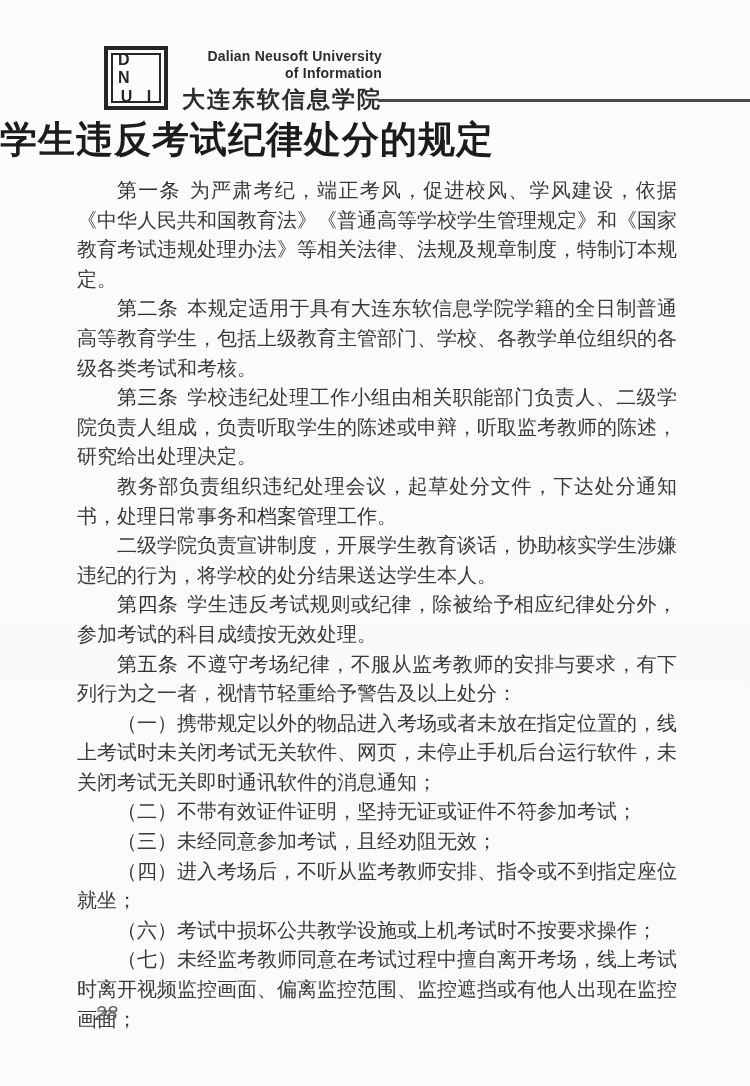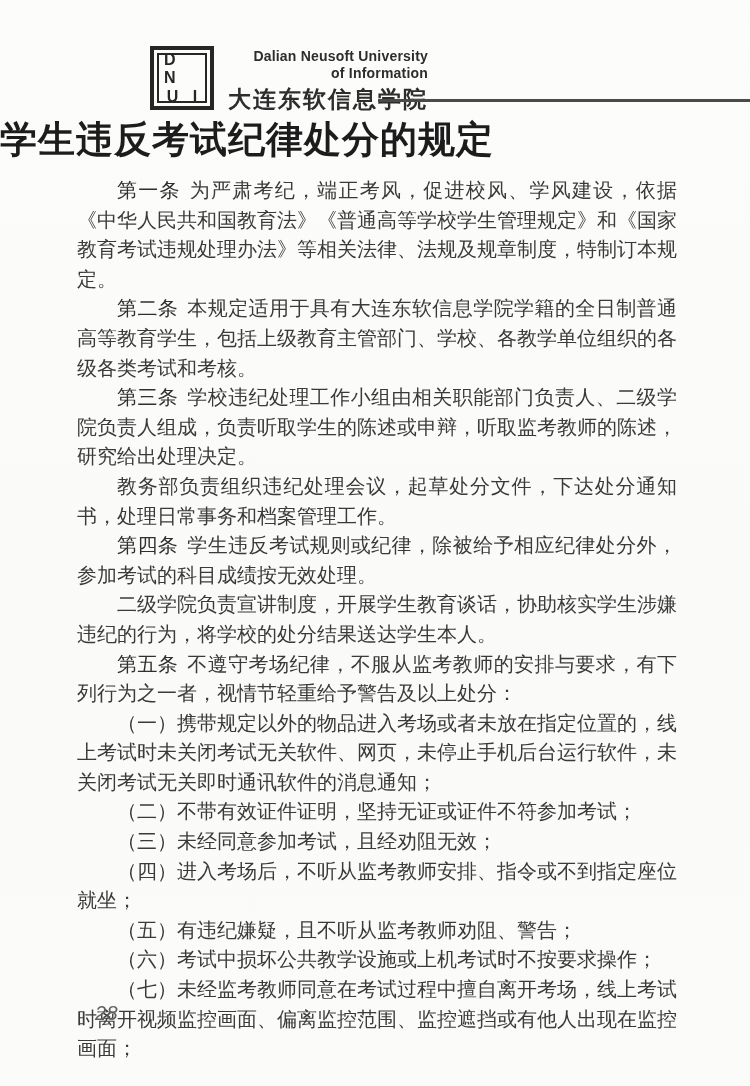--- a/index.html
+++ b/index.html
@@ -14,21 +14,21 @@
   html,body{width:750px;background:var(--background);}
   body{font-family:"Liberation Sans","DejaVu Sans",sans-serif;}
   .page{
     position:relative;
     width:750px;height:1086px;
     background:linear-gradient(180deg,#fcfcfb 0%,#fafaf9 60%,#fbfbfa 100%);
     overflow:hidden;
     color:var(--text);
   }
   
-  .header{position:absolute;top:46px;left:104px;display:flex;align-items:flex-start;margin-left:46px;}
+  .header{position:absolute;top:46px;left:104px;display:flex;align-items:flex-start;}
   .logo-box{
     width:64px;height:64px;
     border:4px solid var(--ink);
     padding:3px;flex:0 0 auto;
   }
   .logo-inner{
     width:100%;height:100%;
     border:2px solid var(--ink);
     display:flex;flex-direction:column;align-items:center;justify-content:center;
     gap:1px;
@@ -92,35 +92,34 @@
 
   <div class="doc-body">
   <p class="para"><span class="lead">第一条</span><span>为严肃考纪，端正考风，促进校风、学风建设，依据《中华人民共和国教育法》《普通高等学校学生管理规定》和《国家教育考试违规处理办法》等相关法律、法规及规章制度，特制订本规定。</span></p>
 
   <p class="para"><span class="lead">第二条</span><span>本规定适用于具有大连东软信息学院学籍的全日制普通高等教育学生，包括上级教育主管部门、学校、各教学单位组织的各级各类考试和考核。</span></p>
 
   <p class="para"><span class="lead">第三条</span><span>学校违纪处理工作小组由相关职能部门负责人、二级学院负责人组成，负责听取学生的陈述或申辩，听取监考教师的陈述，研究给出处理决定。</span></p>
 
   <p class="para"><span>教务部负责组织违纪处理会议，起草处分文件，下达处分通知书，处理日常事务和档案管理工作。</span></p>
 
+  <p class="para"><span>二级学院负责宣讲制度，开展学生教育谈话，协助核实学生涉嫌违纪的行为，将学校的处分结果送达学生本人。</span></p>
+
   <p class="para"><span class="lead">第四条</span><span>学生违反考试规则或纪律，除被给予相应纪律处分外，参加考试的科目成绩按无效处理。</span></p>
-
-  <p class="para"><span>二级学院负责宣讲制度，开展学生教育谈话，协助核实学生涉嫌违纪的行为，将学校的处分结果送达学生本人。</span></p>
 
   <p class="para"><span class="lead">第五条</span><span>不遵守考场纪律，不服从监考教师的安排与要求，有下列行为之一者，视情节轻重给予警告及以上处分：</span></p>
 
   <p class="para"><span>（一）携带规定以外的物品进入考场或者未放在指定位置的，线上考试时未关闭考试无关软件、网页，未停止手机后台运行软件，未关闭考试无关即时通讯软件的消息通知；</span></p>
 
   <p class="para"><span>（二）不带有效证件证明，坚持无证或证件不符参加考试；</span></p>
 
   <p class="para"><span>（三）未经同意参加考试，且经劝阻无效；</span></p>
 
   <p class="para"><span>（四）进入考场后，不听从监考教师安排、指令或不到指定座位就坐；</span></p>
 
-  <p class="para"><span>（五）有违纪嫌疑，且不听从监考教师劝阻、警告；</span></p>
 
   <p class="para"><span>（六）考试中损坏公共教学设施或上机考试时不按要求操作；</span></p>
 
   <p class="para"><span>（七）未经监考教师同意在考试过程中擅自离开考场，线上考试时离开视频监控画面、偏离监控范围、监控遮挡或有他人出现在监控画面；</span></p>
 </div>
 
   <div class="page-number">28</div>
 
 </div>
 

